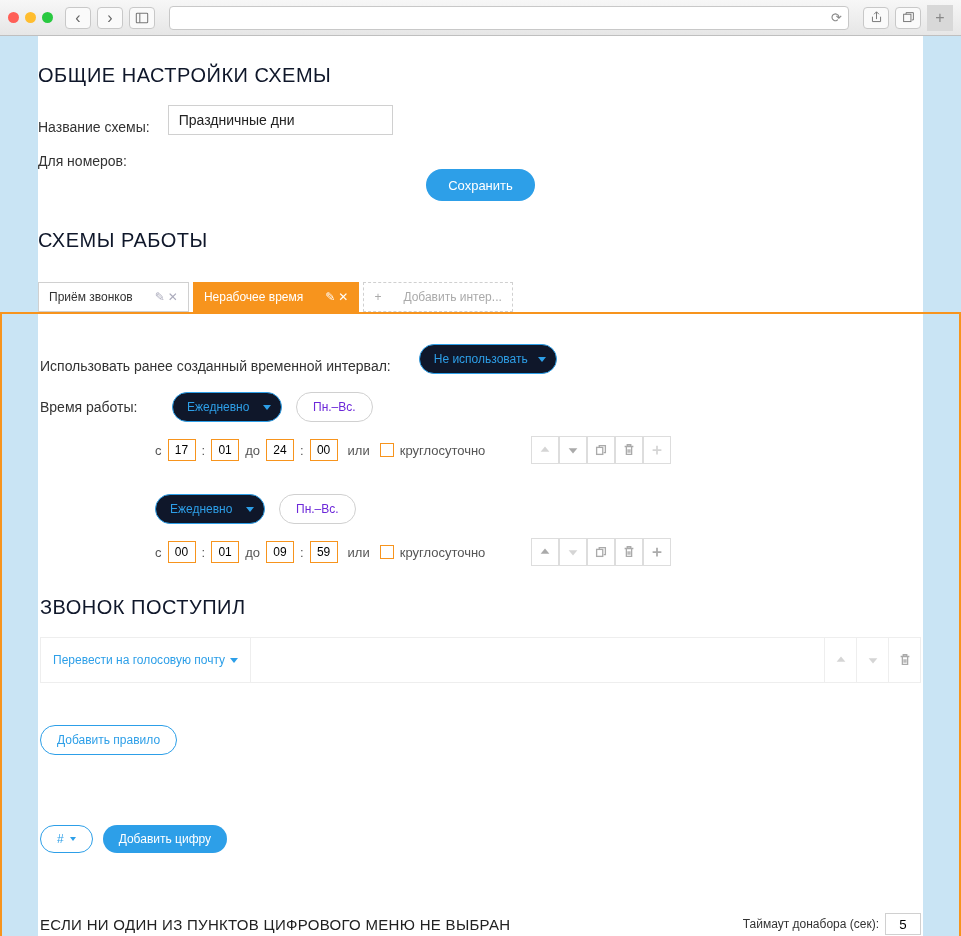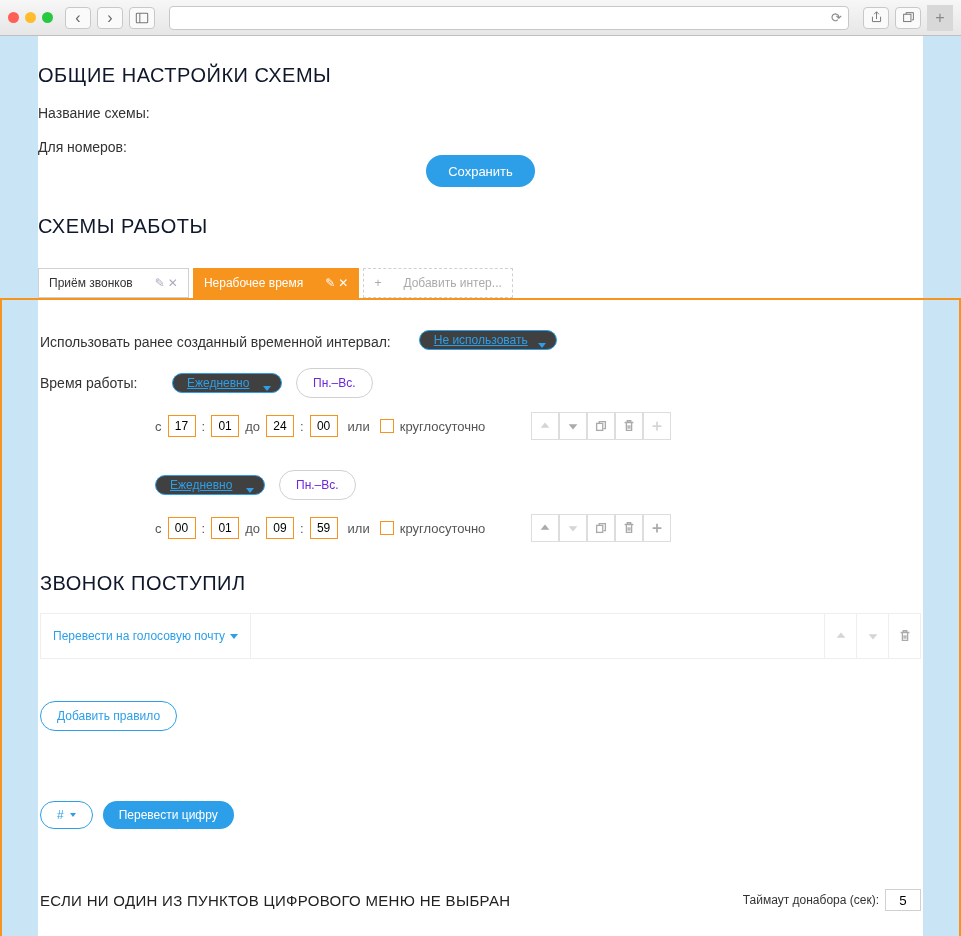--- a/index.html
+++ b/index.html
@@ -30,21 +30,21 @@
 input.text{height:30px;border:1px solid var(--border);padding:0 10px;font-size:14px;color:#222;width:225px;}
 .save-row{display:flex;justify-content:center;margin:0 0 28px 0;}
 .btn-primary{background:var(--blue);color:#fff;border:none;border-radius:18px;height:32px;padding:0 22px;font-size:13px;cursor:pointer;}
 .tabs{display:flex;gap:4px;margin-top:30px;}
 .tab{height:30px;border:1px solid var(--border);padding:0 10px;font-size:12px;display:flex;align-items:center;gap:22px;background:#fff;color:#333;}
 .tab .icons{display:flex;gap:3px;color:#aab;}
 .tab.active{background:var(--orange);color:#fff;border-color:var(--orange);}
 .tab.active .icons{color:#fff;}
 .tab.add{border-style:dashed;color:#aaa;}
 .work-panel{border:2px solid var(--orange);padding:30px 30px 40px 30px;margin-left:-38px;margin-right:-38px;}
-.select-pill{border:1px solid var(--blue);color:var(--blue);height:20px;border-radius:16px;padding:0 28px 0 14px;font-size:12px;display:inline-flex;align-items:center;background:#404040;position:relative;text-decoration:underline;}
+.select-pill{border:1px solid var(--blue);color:var(--blue);height:30px;border-radius:16px;padding:0 28px 0 14px;font-size:12px;display:inline-flex;align-items:center;background:#0f172a;position:relative;}
 .select-pill:after{content:"";position:absolute;right:10px;top:12px;border-left:4px solid transparent;border-right:4px solid transparent;border-top:5px solid var(--blue);}
 .pill-grey{border:1px solid var(--border);color:#6d28d9;height:30px;border-radius:16px;padding:12px 16px;font-size:12px;display:inline-flex;align-items:center;background:#fff;}
 .time-row{display:flex;align-items:center;gap:6px;margin:14px 0 30px 115px;font-size:13px;color:#555;}
 .tin{width:28px;height:22px;border:1px solid var(--orange);text-align:center;font-size:12px;padding:0;}
 .or{margin:0 4px;}
 .chk{width:14px;height:14px;border:1px solid var(--orange);display:inline-block;}
 .icon-row{display:flex;gap:0;margin-left:40px;}
 .ibtn{width:28px;height:28px;border:1px solid #ddd;background:#fff;display:flex;align-items:center;justify-content:center;color:#aaa;}
 .ibtn.disabled{color:#d5d5d5;}
 .ibtn svg{width:14px;height:14px;}
@@ -105,20 +105,21 @@
       <div style="padding:0 0 0 0;">
         <div style="padding:0 0 0 0;">
           <div style="padding:0 0 0 0;">
             <div style="padding:0 0 0 0;">
               <div style="padding:0 0 0 0;">
 
                 <div style="padding:0 0 0 0;">
                   <h2>ОБЩИЕ НАСТРОЙКИ СХЕМЫ</h2>
                   <div class="row">
                     <span class="lbl">Название схемы:</span>
+                    <input class="text" type="text" value="Праздничные дни" style="">
                   </div>
                   <div class="row" style="margin-bottom:0;">
                     <span class="lbl">Для номеров:</span>
                   </div>
                   <div class="save-row">
                     <button class="btn-primary">Сохранить</button>
                   </div>
 
                   <h2>СХЕМЫ РАБОТЫ</h2>
 
@@ -283,21 +284,21 @@
       </div>
       <div style="margin-top:42px;">
         <button class="btn-outline">Добавить правило</button>
       </div>
 
       <div class="dial-header">
         <div class="dial-buttons">
           <div class="hash-btn">
             <span>#</span>
           </div>
-          <button class="btn-primary" style="height:28px;border-radius:14px;padding:0 16px;font-size:12px;">Перевести цифру</button>
+          <button class="btn-primary" style="height:28px;border-radius:14px;padding:0 16px;font-size:12px;">Добавить цифру</button>
         </div>
       </div>
 
       <div class="timeout-row">
         <h3>ЕСЛИ НИ ОДИН ИЗ ПУНКТОВ ЦИФРОВОГО МЕНЮ НЕ ВЫБРАН</h3>
         <div class="timeout-ctrl">
           <span>Таймаут донабора (сек):</span>
           <input type="text" value="5" style="">
         </div>
       </div>

